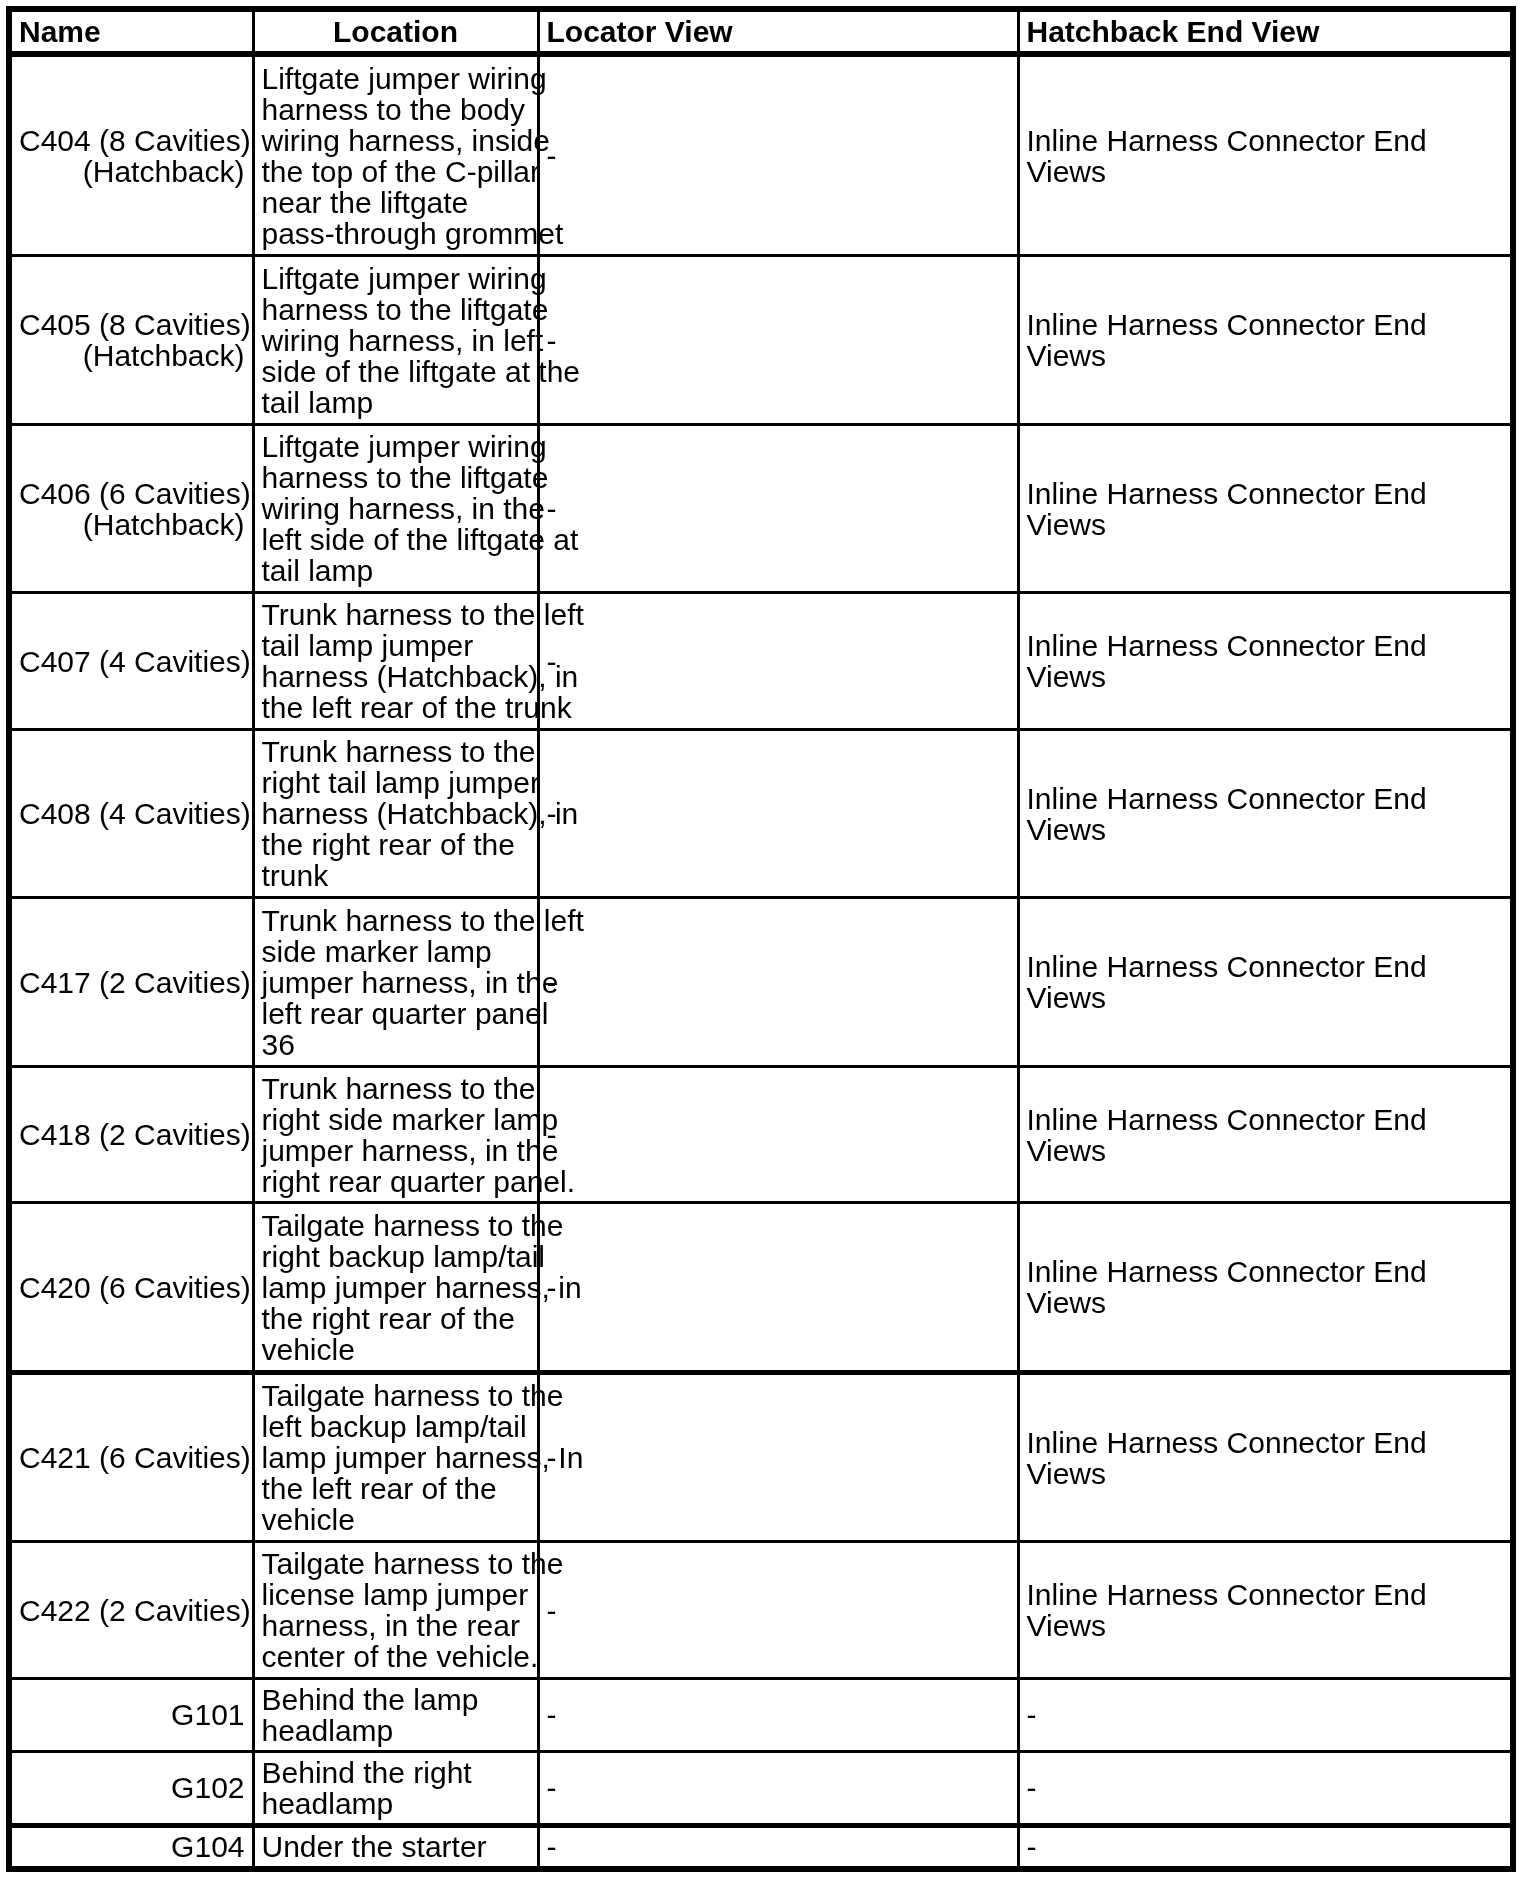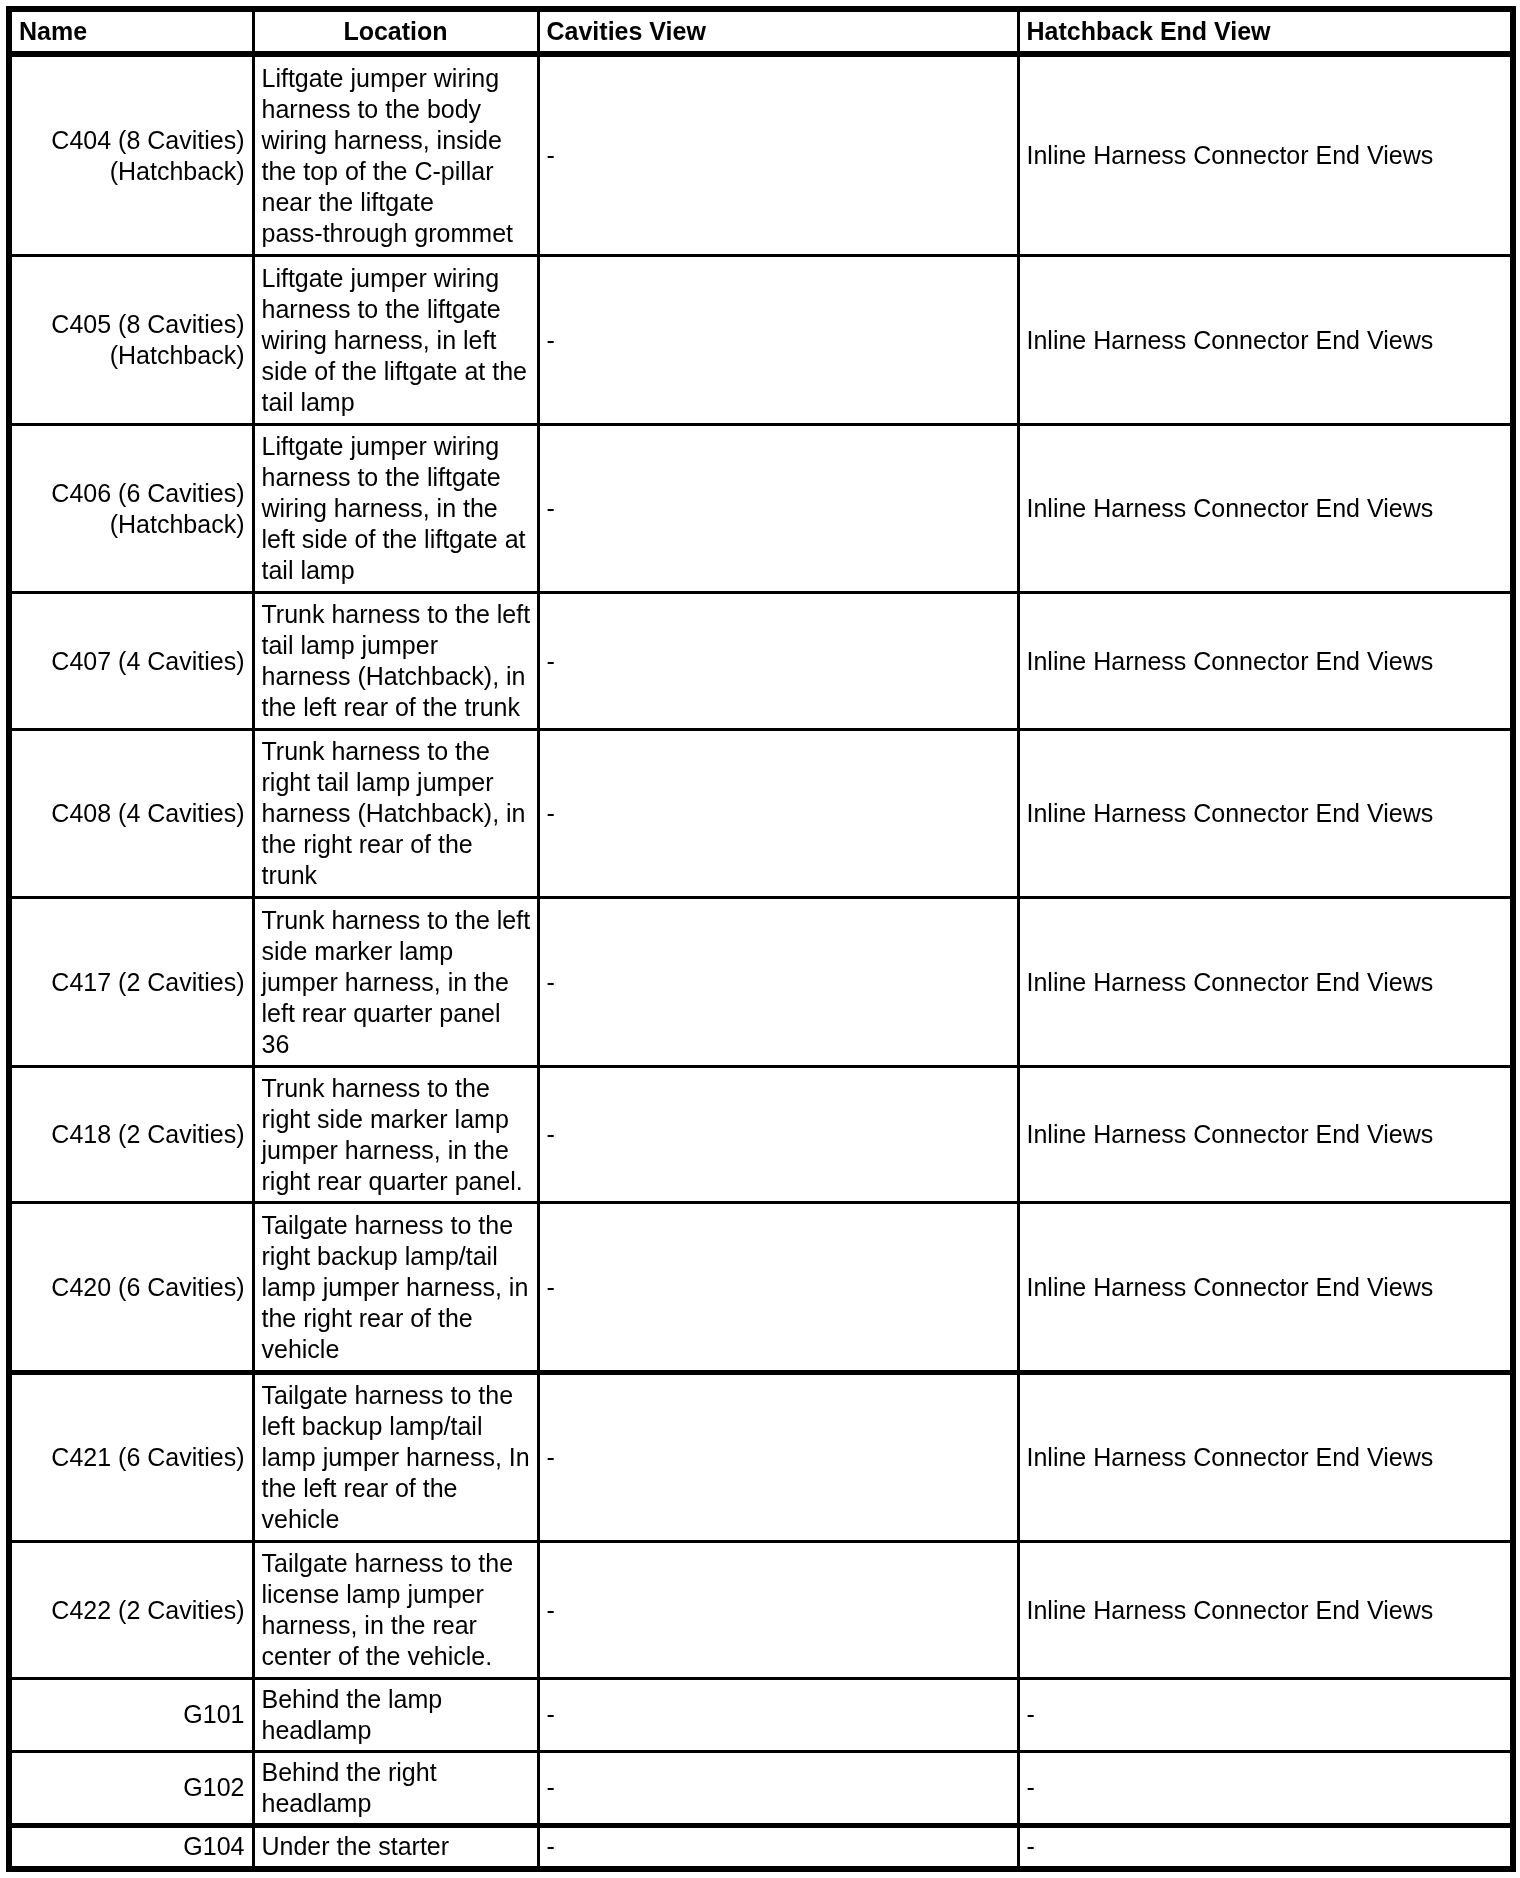--- a/index.html
+++ b/index.html
@@ -21,21 +21,21 @@
   }
   col.c-name      { width: 244px; }
   col.c-location  { width: 285px; }
   col.c-locator   { width: 480px; }
   col.c-connector { width: 495px; }
 
   th, td {
     border: 3px solid #000000;
     vertical-align: middle;
     padding: 3px 7px;
-    font-size: 25px;
+    font-size: 30px;
     line-height: 31px;
   }
   thead tr { height: 40px; }
   th {
     font-weight: bold;
     text-align: left;
     border-bottom-width: 6px;
     padding: 4px 7px;
     white-space: nowrap;
   }
@@ -59,21 +59,21 @@
     <colgroup>
       <col class="c-name">
       <col class="c-location">
       <col class="c-locator">
       <col class="c-connector">
     </colgroup>
     <thead>
       <tr>
         <th class="col-name">Name</th>
         <th class="col-location">Location</th>
-        <th class="col-locator">Cavities View</th>
+        <th class="col-locator">Locator View</th>
         <th class="col-connector">Hatchback End View</th>
       </tr>
     </thead>
     <tbody id="rows-body">
   <tr>
     <td class="cell-name">C404 (8 Cavities)
 (Hatchback)</td>
     <td class="cell-location">Liftgate jumper wiring
 harness to the body
 wiring harness, inside

